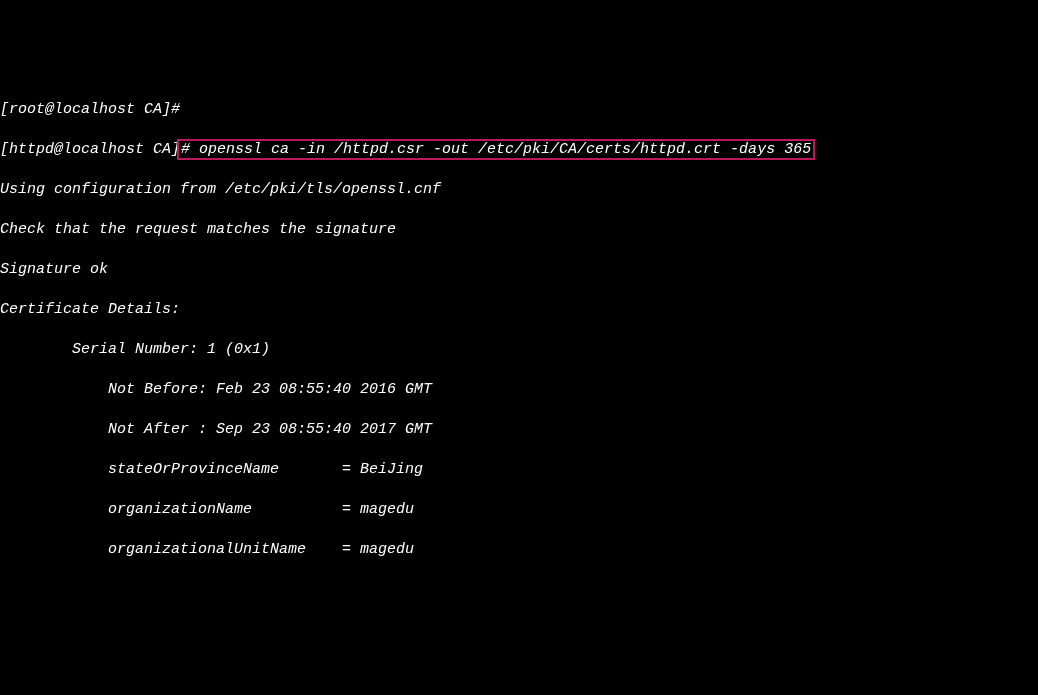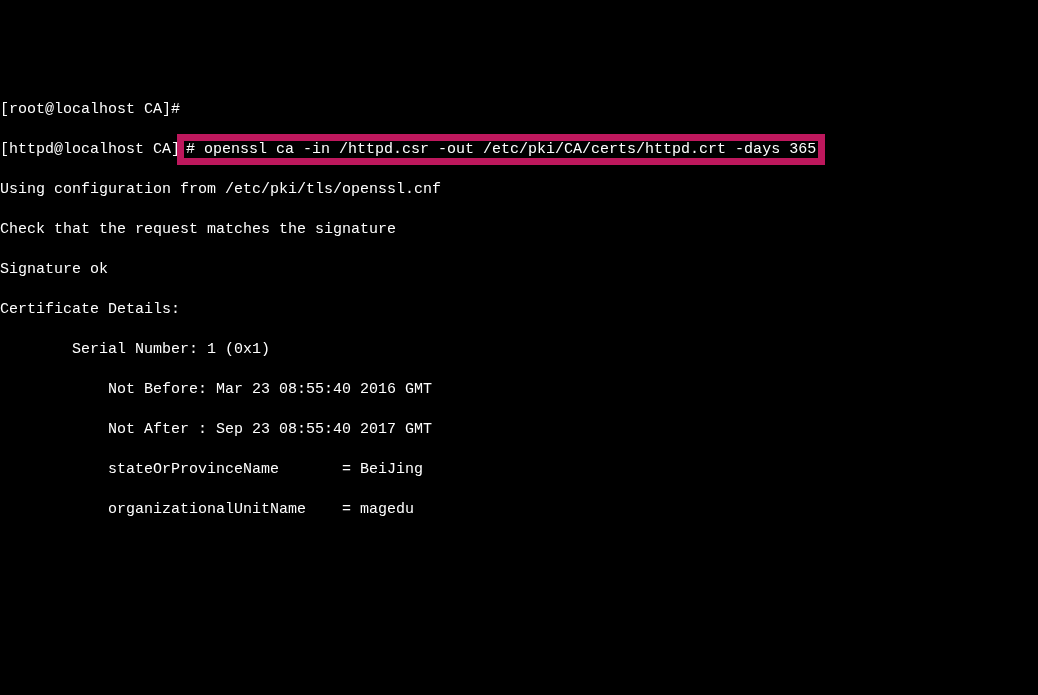--- a/index.html
+++ b/index.html
@@ -13,43 +13,45 @@
     width: 1038px;
     height: 695px;
     overflow: hidden;
     white-space: pre;
   }
   .terminal {
     padding: 0;
   }
   .line {
     display: block;
+    font-style: italic;
   }
   .red-box {
-    border: 7px solid #be185d;
+    border: 2px solid #be185d;
     padding: 0 2px;
     margin: -1px -3px;
   }
 </style>
 </head>
 <body>
 
 
 
 <div class="terminal">
 <span class="line">[root@localhost CA]#</span>
 <span class="line"><span>[httpd@localhost CA]</span><span class="red-box"># openssl ca -in /httpd.csr -out /etc/pki/CA/certs/httpd.crt -days 365</span></span>
 <span class="line">Using configuration from /etc/pki/tls/openssl.cnf</span>
 <span class="line">Check that the request matches the signature</span>
 <span class="line">Signature ok</span>
 <span class="line">Certificate Details:</span>
 <span class="line">        Serial Number: 1 (0x1)</span>
-<span class="line">            Not Before: Mar 23 08:55:40 2016 GMT</span>
+<span class="line">            Not Before: Feb 23 08:55:40 2016 GMT</span>
 <span class="line">            Not After : Sep 23 08:55:40 2017 GMT</span>
 <span class="line">            stateOrProvinceName       = BeiJing</span>
+<span class="line">            organizationName          = magedu</span>
 <span class="line">            organizationalUnitName    = magedu</span>
 
 
 
 
 
 
 
 
 

